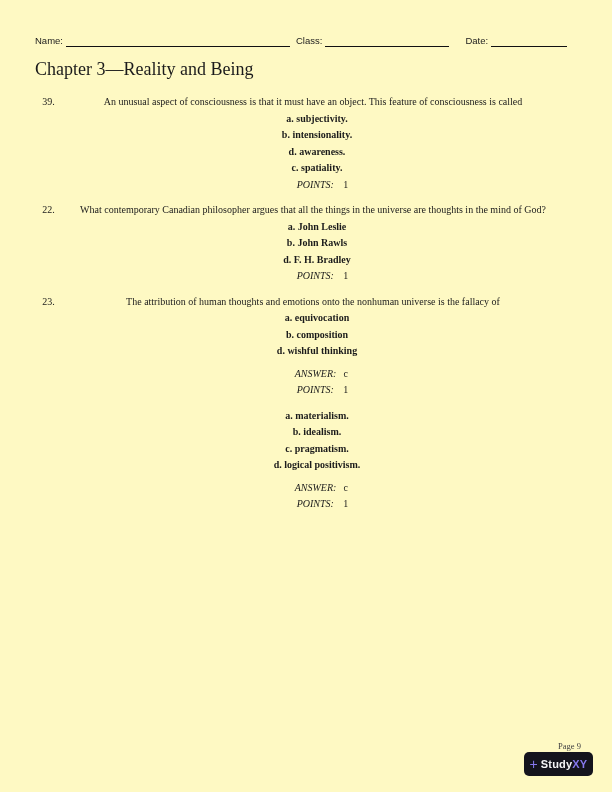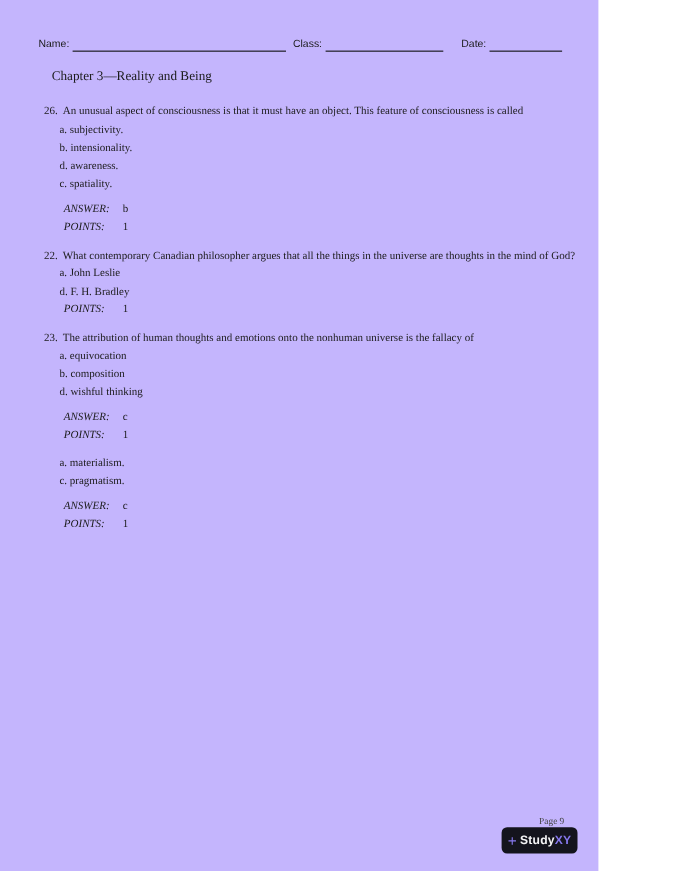--- a/index.html
+++ b/index.html
@@ -1,24 +1,25 @@
 <!DOCTYPE html>
 <html><head>
 <meta charset="utf-8">
 <style>
   * { margin: 0; padding: 0; box-sizing: border-box; }
   html, body { background: #ffffff; }
   .page {
     position: relative;
-    width: 544px;
+    width: 612px;
     height: 792px;
-    background: #c4b5fd;
+    background: #fef9c3;
     font-family: "Liberation Serif", serif;
     color: #1b1b1b;
     overflow: hidden;
+    text-align: center;
   }
   
   .header-row {
     position: absolute;
     left: 35px;
     right: 33px;
     top: 33px;
     height: 14px;
     display: flex;
     align-items: flex-end;
@@ -30,39 +31,38 @@
   .hdr-line { border-bottom: 1px solid #111; height: 13px; }
   .line-name  { width: 224px; }
   .line-class { width: 124px; margin-right: 16px; }
   .line-date  { width: 76px; }
   .lbl-class { margin-left: 6px; }
   
   .doc-title {
     position: absolute;
     left: 35px;
     top: 61px;
-    font-size: 12px;
+    font-size: 18px;
     line-height: 17px;
     color: #1b1b1b;
-    margin-left: 12px;
   }
   
   .questions {
     position: absolute;
     left: 40px;
     top: 94px;
     width: 540px;
     font-size: 10px;
     line-height: 16.5px;
   }
   .question { margin-bottom: 9px; }
   .q-row { display: flex; }
   .q-num { width: 17px; flex-shrink: 0; }
   .q-text { flex: 1; max-width: 512px; }
-  .options { margin-left: 14px; }
+  .options { margin-left: 14px; font-weight: bold; }
   .option { }
   .answer-line { margin-left: 18px; margin-top: 6px; }
   .points-line { margin-left: 18px; }
   .ans-label, .pts-label {
     font-style: italic;
     display: inline-block;
     min-width: 51px;
   }
   .ans-value, .pts-value { font-style: normal; }
   
@@ -111,46 +111,43 @@
     <span class="hdr-label">Date:</span>
     <span class="hdr-line line-date"></span>
   </div>
 
   <div class="doc-title">Chapter 3—Reality and Being</div>
 
   <div class="questions">
 
     <div class="question">
       <div class="q-row">
-        <span class="q-num">26.</span>
+        <span class="q-num">39.</span>
         <span class="q-text">An unusual aspect of consciousness is that it must have an object. This feature of consciousness is called</span>
       </div>
       <div class="options">
         <div class="option">a. subjectivity.</div>
         <div class="option">b. intensionality.</div>
         <div class="option">d. awareness.</div>
         <div class="option">c. spatiality.</div>
       </div>
-      <div class="answer-line">
-        <span class="ans-label">ANSWER:</span>
-        <span class="ans-value">b</span>
-      </div>
       <div class="points-line">
         <span class="pts-label">POINTS:</span>
         <span class="pts-value">1</span>
       </div>
     </div>
 
     <div class="question">
       <div class="q-row">
         <span class="q-num">22.</span>
         <span class="q-text">What contemporary Canadian philosopher argues that all the things in the universe are thoughts in the mind of God?</span>
       </div>
       <div class="options">
         <div class="option">a. John Leslie</div>
+        <div class="option">b. John Rawls</div>
         <div class="option">d. F. H. Bradley</div>
       </div>
       <div class="points-line">
         <span class="pts-label">POINTS:</span>
         <span class="pts-value">1</span>
       </div>
     </div>
 
     <div class="question">
       <div class="q-row">
@@ -168,21 +165,23 @@
       </div>
       <div class="points-line">
         <span class="pts-label">POINTS:</span>
         <span class="pts-value">1</span>
       </div>
     </div>
 
     <div class="question">
       <div class="options">
         <div class="option">a. materialism.</div>
+        <div class="option">b. idealism.</div>
         <div class="option">c. pragmatism.</div>
+        <div class="option">d. logical positivism.</div>
       </div>
       <div class="answer-line">
         <span class="ans-label">ANSWER:</span>
         <span class="ans-value">c</span>
       </div>
       <div class="points-line">
         <span class="pts-label">POINTS:</span>
         <span class="pts-value">1</span>
       </div>
     </div>

